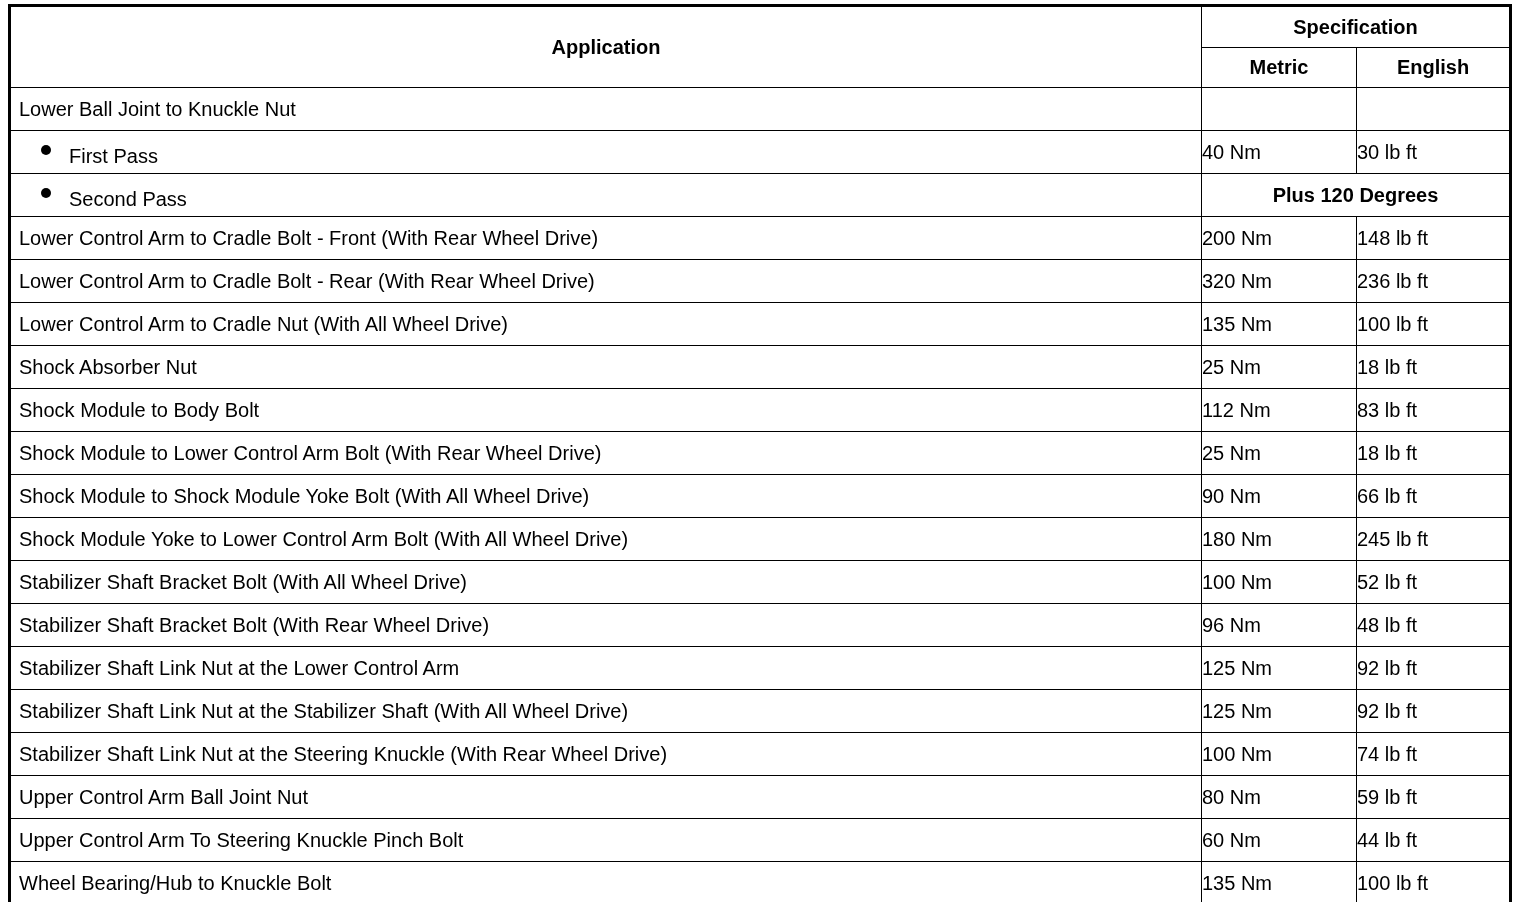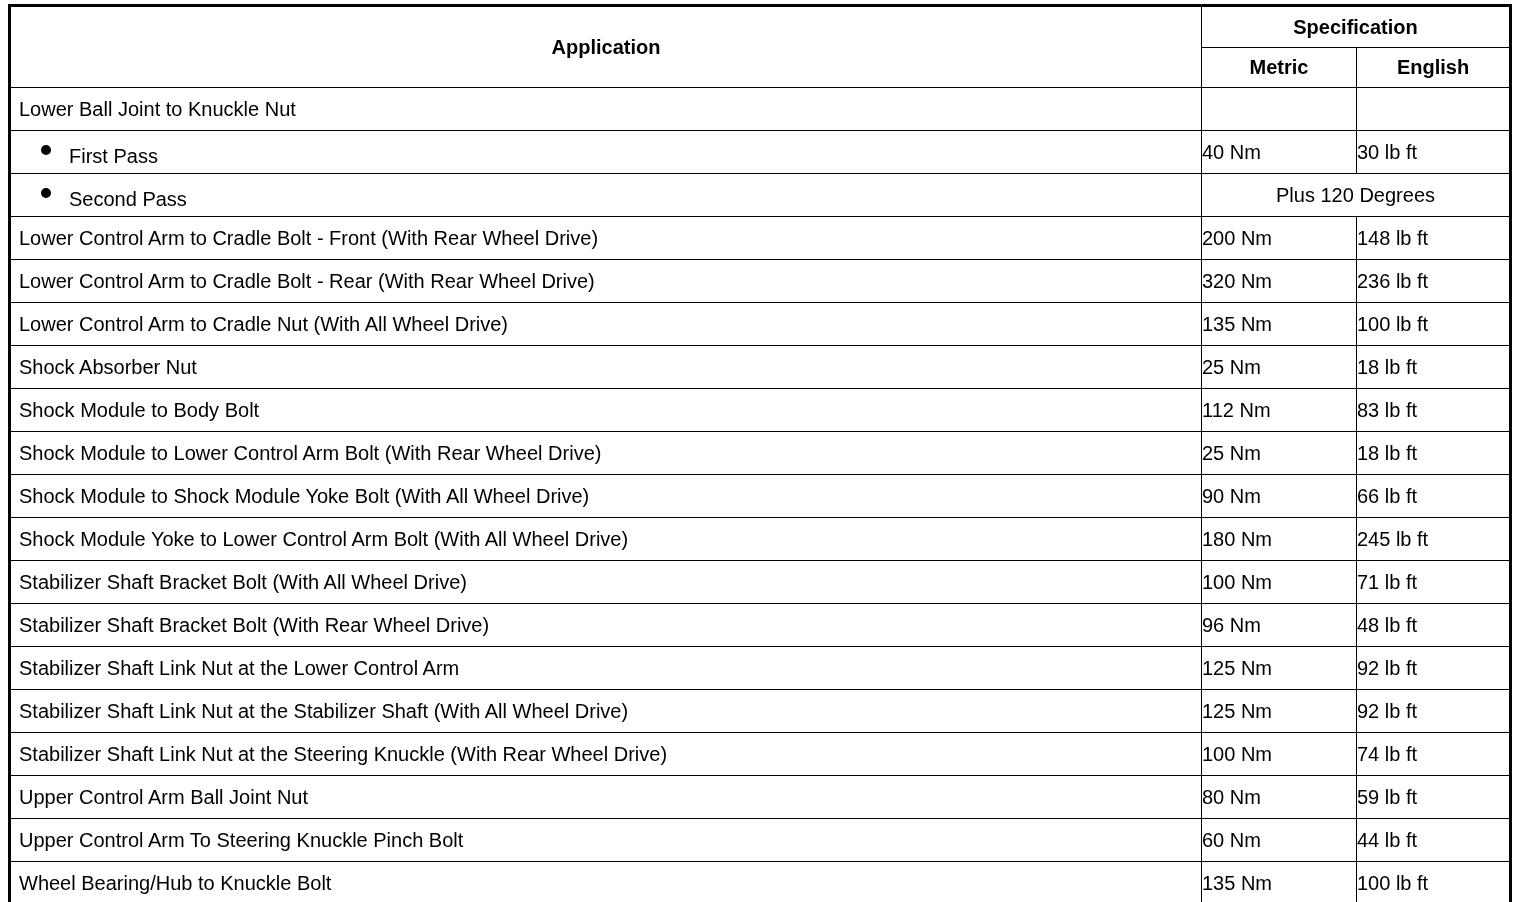--- a/index.html
+++ b/index.html
@@ -70,20 +70,21 @@
   td.app.bullet .btxt {
     display: inline-block;
     vertical-align: middle;
     margin-top: 8px;
   }
   td.val {
     height: 42px;
   }
   td.span2 {
     text-align: center;
+    font-weight: bold;
   }
   td.empty {
     background: #fff;
   }
 </style>
 </head>
 <body>
 
 <table class="spec-table">
   <colgroup>
@@ -152,21 +153,21 @@
         <td class="val">66 lb ft</td>
       </tr>
       <tr>
         <td class="app">Shock Module Yoke to Lower Control Arm Bolt (With All Wheel Drive)</td>
         <td class="val">180 Nm</td>
         <td class="val">245 lb ft</td>
       </tr>
       <tr>
         <td class="app">Stabilizer Shaft Bracket Bolt (With All Wheel Drive)</td>
         <td class="val">100 Nm</td>
-        <td class="val">71 lb ft</td>
+        <td class="val">52 lb ft</td>
       </tr>
       <tr>
         <td class="app">Stabilizer Shaft Bracket Bolt (With Rear Wheel Drive)</td>
         <td class="val">96 Nm</td>
         <td class="val">48 lb ft</td>
       </tr>
       <tr>
         <td class="app">Stabilizer Shaft Link Nut at the Lower Control Arm</td>
         <td class="val">125 Nm</td>
         <td class="val">92 lb ft</td>

